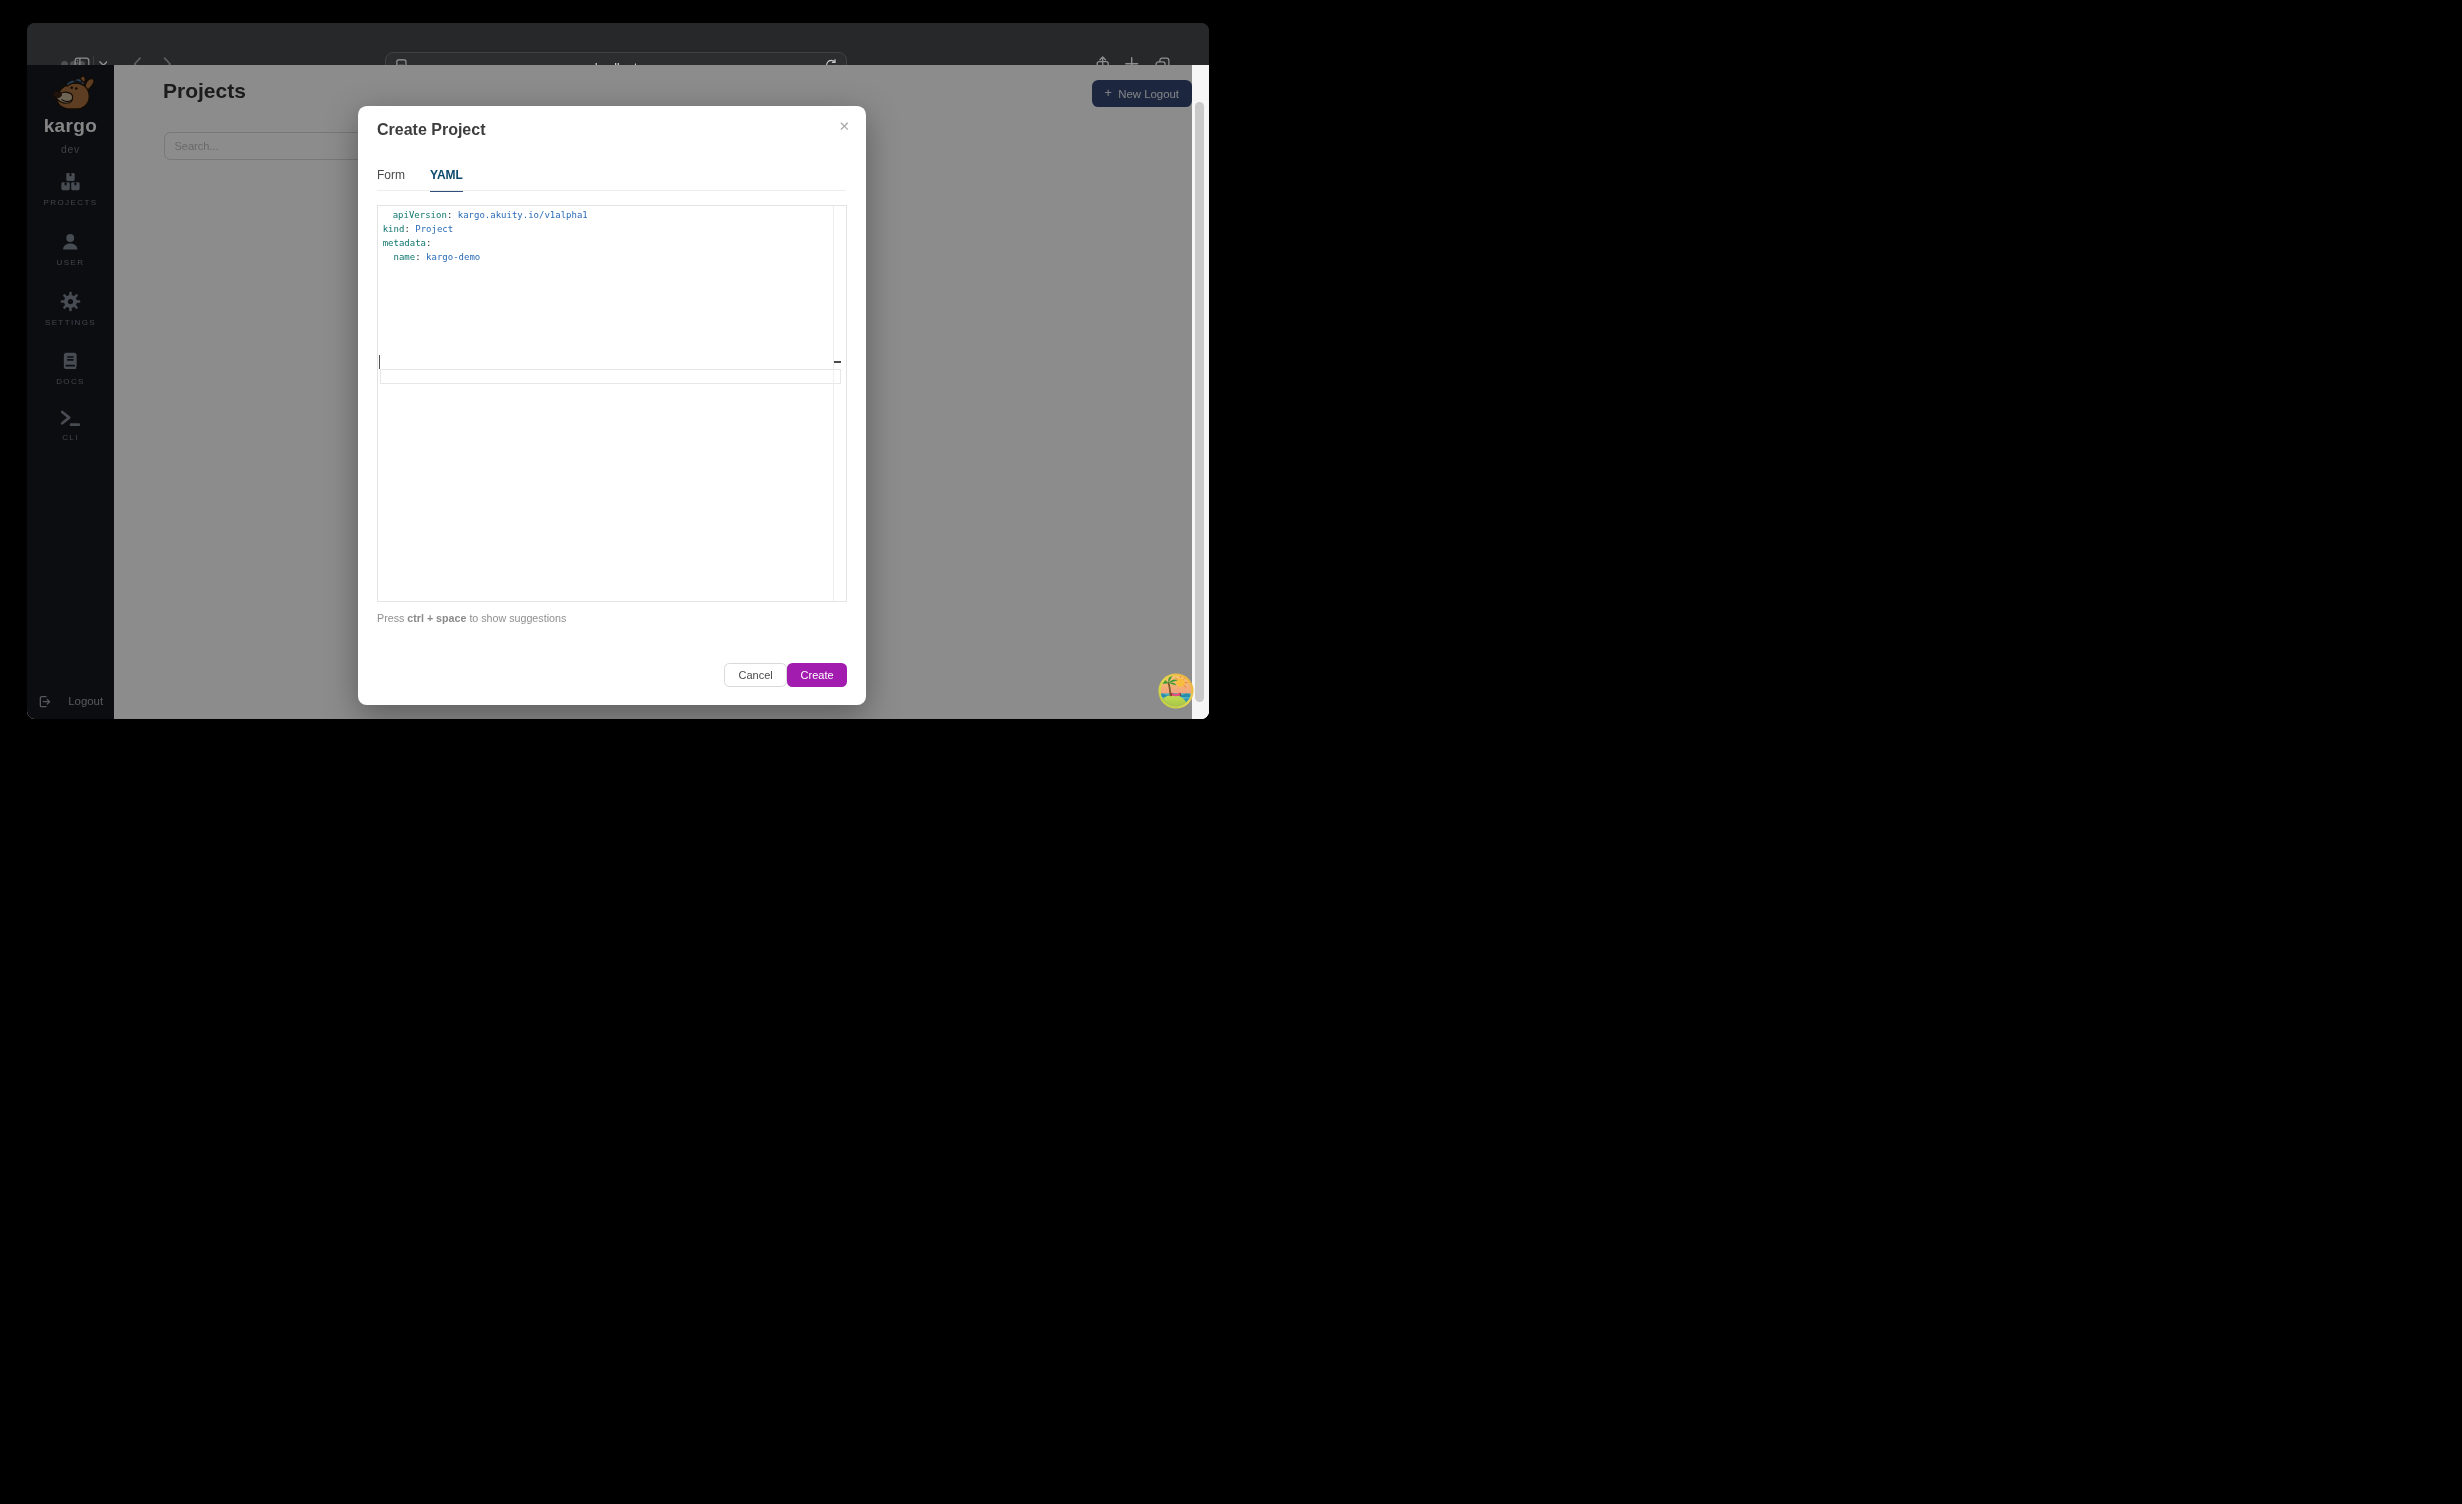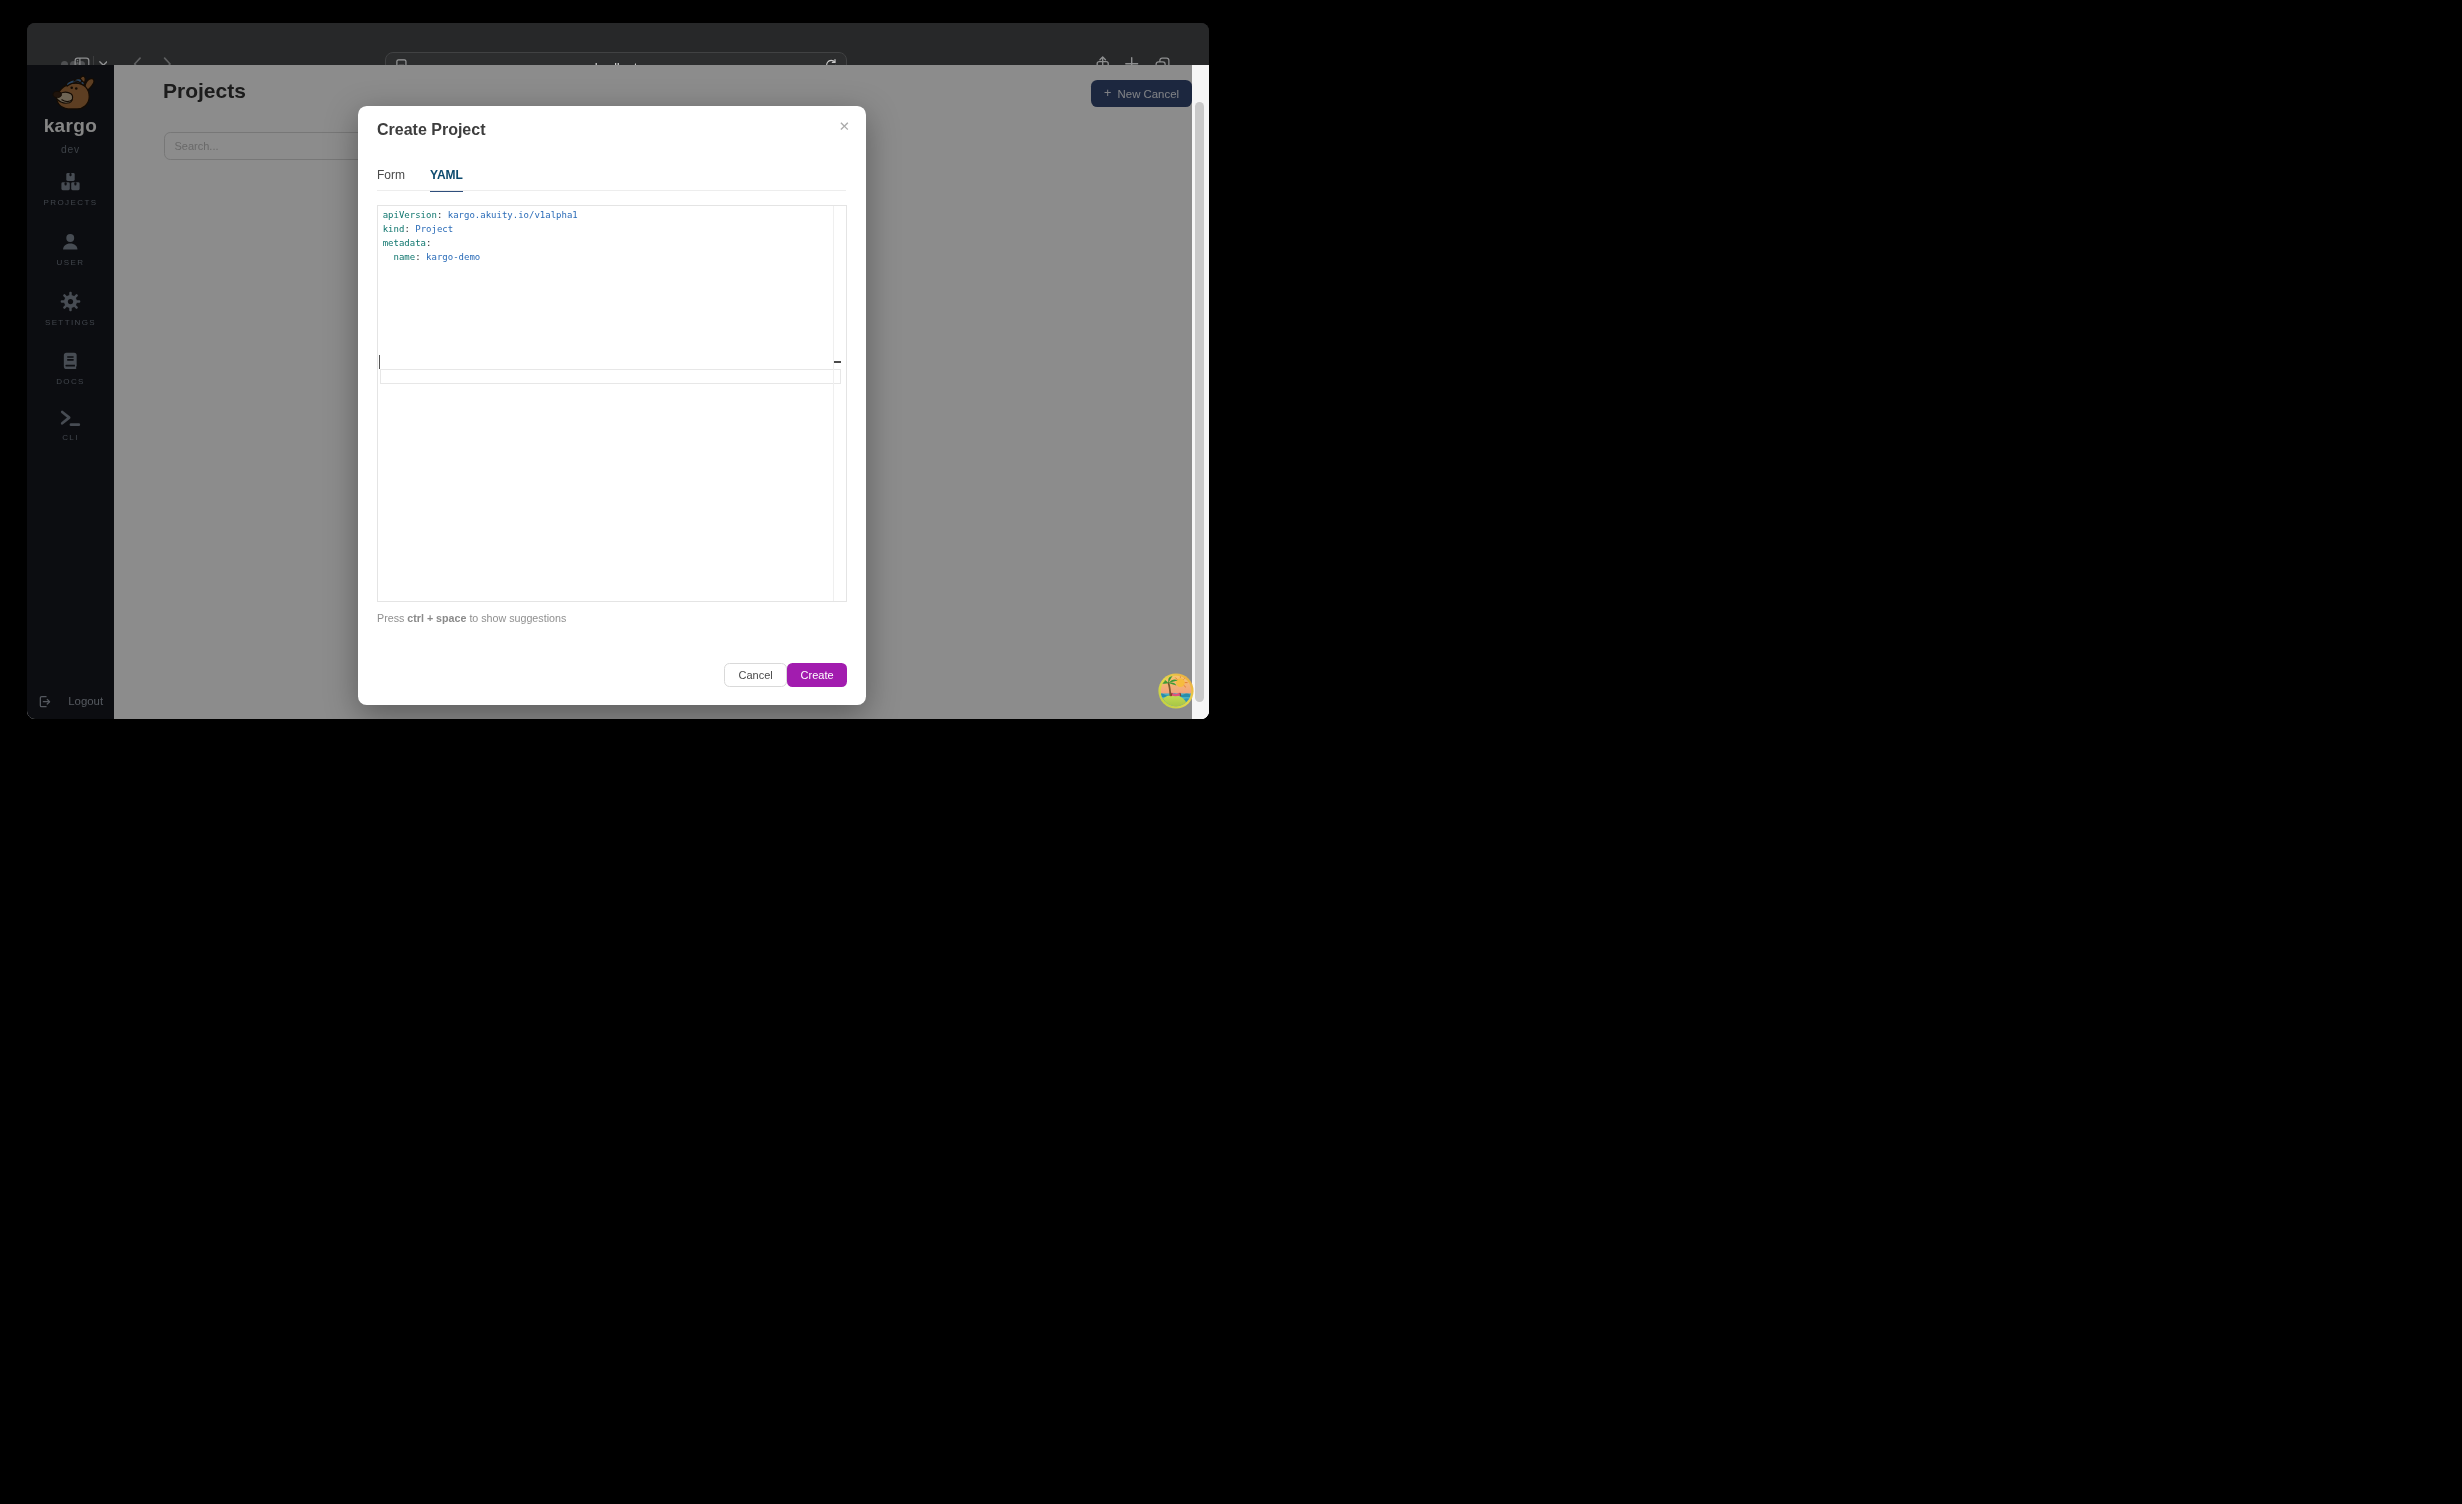--- a/index.html
+++ b/index.html
@@ -46,21 +46,21 @@
   .modal-title { position:absolute; left:19px; top:15px; font-size:16px; font-weight:700; color:#3d3d3d; }
   .modal-close { position:absolute; right:16px; top:14px; font-size:13.4px; color:#ababab; cursor:pointer; line-height:1; }
   .tabs { position:absolute; left:19px; top:62px; display:flex; gap:25px; font-size:12px; }
   .tab { padding-bottom:9.5px; color:#4a4a4a; cursor:pointer; }
   .tab.active { color:#0c4a6e; font-weight:700; position:relative; }
   .tab.active::after { content:""; position:absolute; left:0; right:0; bottom:-0.8px; height:2.4px; background:#2f4e7c; }
   .tab-divider { position:absolute; left:19px; right:20px; top:84px; height:0.8px; background:#ededed; }
 
   .editor { position:absolute; left:19px; top:99px; width:470px; height:397px; border:0.8px solid #e4e4e4; background:#fff; font-family:"DejaVu Sans Mono","Liberation Mono",monospace; font-size:9px; line-height:14px; color:#333; overflow:hidden; }
   .cm-line { white-space:pre; padding-left:4.7px; }
-  .cm-line:first-child { padding-top:2.4px; }
+  .cm-line:first-child { padding-top:2.4px;margin-left:10px; }
   .k { color:#0f766e; }
   .p { color:#2b2b2b; }
   .v { color:#2b6cb8; }
   .cursor { position:absolute; left:0.8px; top:149px; width:1.3px; height:14px; background:#555; }
   .active-line-box { position:absolute; left:1.6px; top:163px; width:461px; height:15px; border:1.2px solid #e7e7e7; background:#fff; }
   .ruler-line { position:absolute; top:0; bottom:0; right:12px; width:0.8px; background:#efefef; }
   .ruler-mark { position:absolute; right:4.7px; top:155px; width:7px; height:2.4px; background:#4a4a4a; }
 
   .hint { position:absolute; left:19px; top:506px; font-size:10.7px; color:#8f8f8f; }
   .hint b { color:#8a8a8a; }
@@ -231,21 +231,21 @@
         </svg>
         <span>Logout</span>
       </div>
     </div>
 
     <div class="content">
       <div class="page-title">Projects</div>
       <input class="search-input" type="text" placeholder="Search..." style="">
       <button class="btn-new">
         <span class="plus">+</span>
-        <span>New Cancel</span>
+        <span>New Logout</span>
       </button>
     </div>
   </div>
 
   <div class="mask"></div>
 
   <div class="scrollbar">
     <div class="thumb"></div>
   </div>
 

